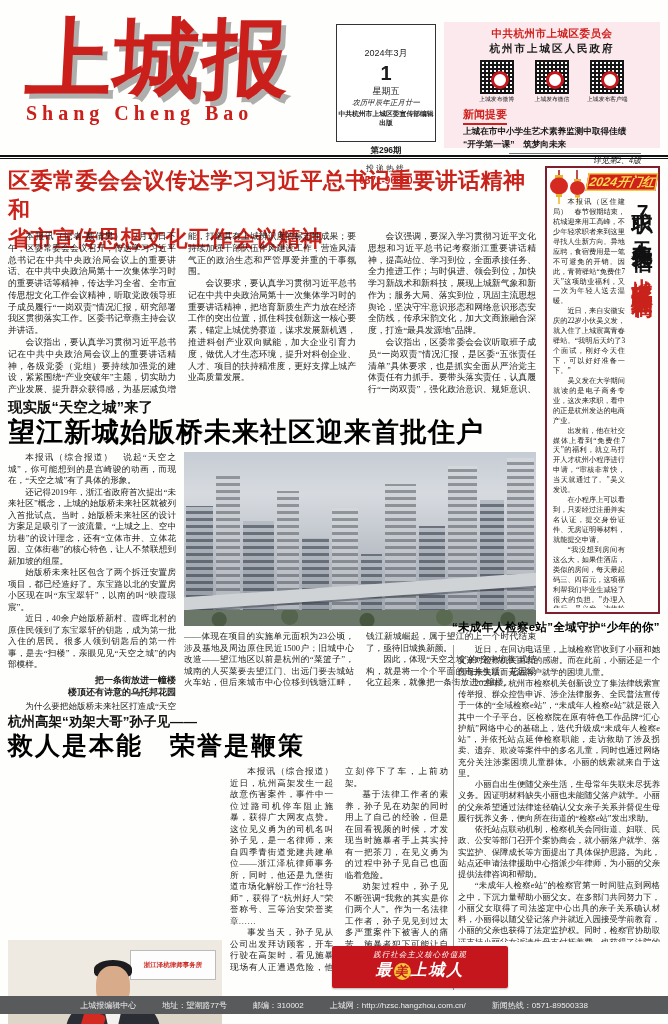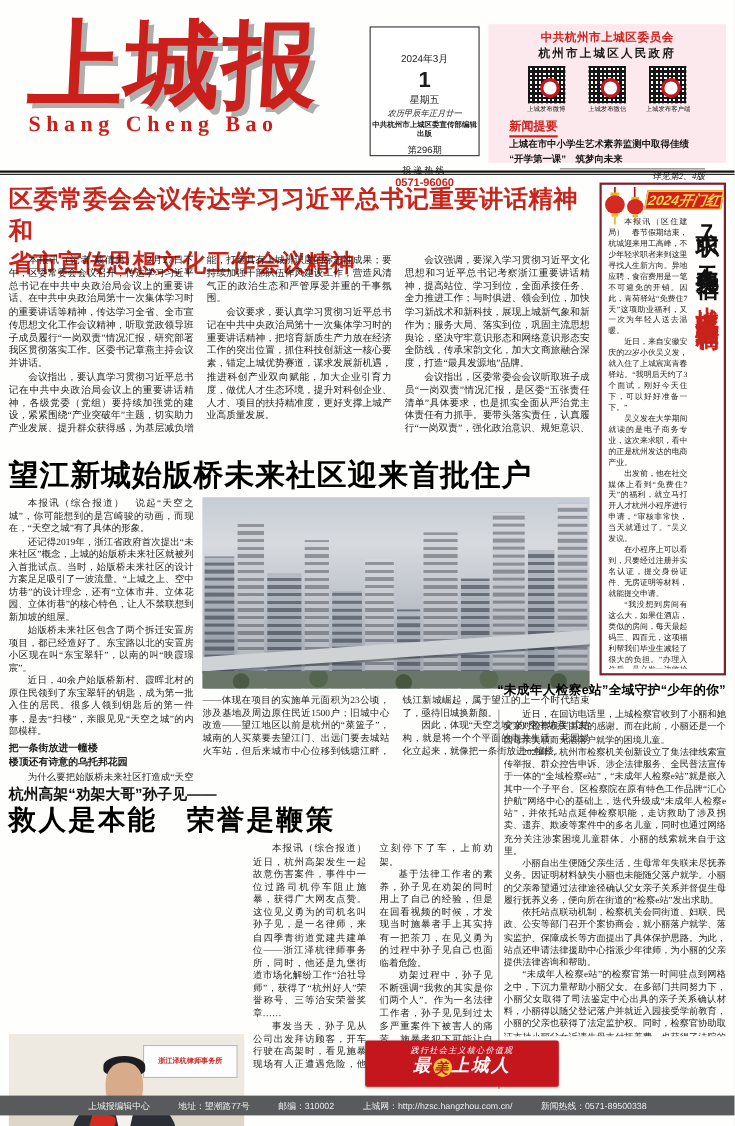--- a/index.html
+++ b/index.html
@@ -14,21 +14,21 @@
   
   .logo-cn{font-size:86px;font-weight:900;color:#cb1f1b;line-height:1;letter-spacing:2px;
            text-shadow:5px 5px 0 rgba(130,130,130,.65);transform:skewX(-3deg)}
   .logo-en{font-size:20px;font-weight:700;color:#cb1f1b;letter-spacing:5px}
   .datebox{border:1px solid #333;background:#fff;text-align:center;padding-top:23px;line-height:1.3}
   .db-ym{font-size:9px}
   .db-day{font-size:20px;font-weight:700}
   .db-wk{font-size:9px}
   .db-lunar{font-size:7.5px;font-style:italic;margin-top:1px}
   .db-pub{font-size:6.8px;font-weight:700;margin-top:2px}
-  .db-issue{font-size:8.5px;font-weight:400;margin-top:3px}
+  .db-issue{font-size:8.5px;font-weight:700;margin-top:17px}
   .db-hl{font-size:8px;letter-spacing:2px;margin-top:8px}
   .db-num{font-size:10px;font-weight:700;color:#cb1f1b}
   .orgbox{background:#fbe9ed;padding:5px 19px 3px}
   .org1{color:#d0201c;font-weight:700;font-size:10.5px;text-align:center;letter-spacing:.5px}
   .org2{color:#1a1a1a;font-weight:700;font-size:10.5px;text-align:center;letter-spacing:2px;margin-top:1px}
   .qrrow{display:flex;justify-content:space-between;padding:4px 6px 0}
   .qritem{width:56px;text-align:center}
   .qr{width:34px;height:34px;margin:0 auto;position:relative;
       background:repeating-linear-gradient(0deg,#161616 0 2px,transparent 2px 4px),
                  repeating-linear-gradient(90deg,#161616 0 2px,#fdfdfd 2px 4px)}
@@ -54,21 +54,21 @@
   .side-body{font-size:7.2px;line-height:1.38;color:#222;overflow:hidden}
   .vert{writing-mode:vertical-rl;text-orientation:upright;font-weight:900;
         font-family:"Liberation Sans","DejaVu Sans",sans-serif}
   .vert-black{font-size:21px;color:#111;letter-spacing:2px}
   .vert-red{font-size:21px;color:#c9231c;letter-spacing:2px;margin-top:10px}
   
   .kicker{font-weight:700;font-size:14.5px;color:#111;
           font-family:"Liberation Sans","DejaVu Sans",sans-serif}
   .h2{font-weight:900;font-size:27px;letter-spacing:1px;color:#000;
       font-family:"Liberation Sans","DejaVu Sans",sans-serif}
-  .subhead{font-weight:700;text-indent:0;text-align:left;font-size:9px;margin:3px 0}
+  .subhead{font-weight:700;text-indent:0;text-align:right;font-size:9px;margin:3px 0}
   .photo{background:linear-gradient(#c6ccd4 0%,#d7dbe0 24%,#b9bec6 60%,#9aa0a8 100%);overflow:hidden;position:relative}
   .bld-row{position:absolute;left:0;right:0;bottom:0;top:0;display:flex;align-items:flex-end;gap:3px;padding:0 2px}
   .bld{background:repeating-linear-gradient(0deg,rgba(35,40,52,.50) 0 3px,rgba(255,255,255,0) 3px 7px),
        linear-gradient(#b6bcc4,#8f969f)}
   .bld.light{background:repeating-linear-gradient(0deg,rgba(35,40,52,.38) 0 3px,rgba(255,255,255,0) 3px 7px),
        linear-gradient(#d4d7db,#aeb3ba)}
   .photo .road{position:absolute;left:-20px;right:-20px;bottom:28px;height:13px;background:#cfd3d6;
         transform:rotate(-4deg);box-shadow:0 2px 0 rgba(60,65,75,.5)}
   .photo .green{position:absolute;left:0;right:0;bottom:0;height:16px;
         background:radial-gradient(circle at 10% 60%, #4a5a44 0 7px, transparent 8px),
@@ -191,20 +191,21 @@
 
     </div>
     <div class="abs" style="right:2px;top:28px;height:414px">
       <div class="vert" style="height:100%">
         <span class="vert-black">求职7天免费住宿</span>
         <span class="vert-red">上城推出暖心助业福利</span>
       </div>
     </div>
   </div>
 
+  <div class="abs kicker center" style="left:8px;top:398px;width:528px">现实版“天空之城”来了</div>
   <div class="abs h2 center" style="left:8px;top:414px;width:528px">望江新城始版桥未来社区迎来首批住户</div>
 
   <div class="abs bodytext just" style="left:8px;top:452px;width:168px;height:258px;font-size:8.6px">
     <p class="body">本报讯（综合报道）　说起“天空之城”，你可能想到的是宫崎骏的动画，而现在，“天空之城”有了具体的形象。</p>
     <p class="body">还记得2019年，浙江省政府首次提出“未来社区”概念，上城的始版桥未来社区就被列入首批试点。当时，始版桥未来社区的设计方案足足吸引了一波流量。“上城之上、空中坊巷”的设计理念，还有“立体市井、立体花园、立体街巷”的核心特色，让人不禁联想到新加坡的组屋。</p>
     <p class="body">始版桥未来社区包含了两个拆迁安置房项目，都已经造好了。东宝路以北的安置房小区现在叫“东宝翠轩”，以南的叫“映霞璟宸”。</p>
     <p class="body">近日，40余户始版桥新村、霞晖北村的原住民领到了东宝翠轩的钥匙，成为第一批入住的居民。很多人领到钥匙后的第一件事，是去“扫楼”，亲眼见见“天空之城”的内部模样。</p>
     <p class="subhead">把一条街放进一幢楼</p>
     <p class="subhead" style="margin-top:-3px">楼顶还有诗意的乌托邦花园</p>
     <p class="body">为什么要把始版桥未来社区打造成“天空之城”？这不仅是出于美的考虑。</p>

